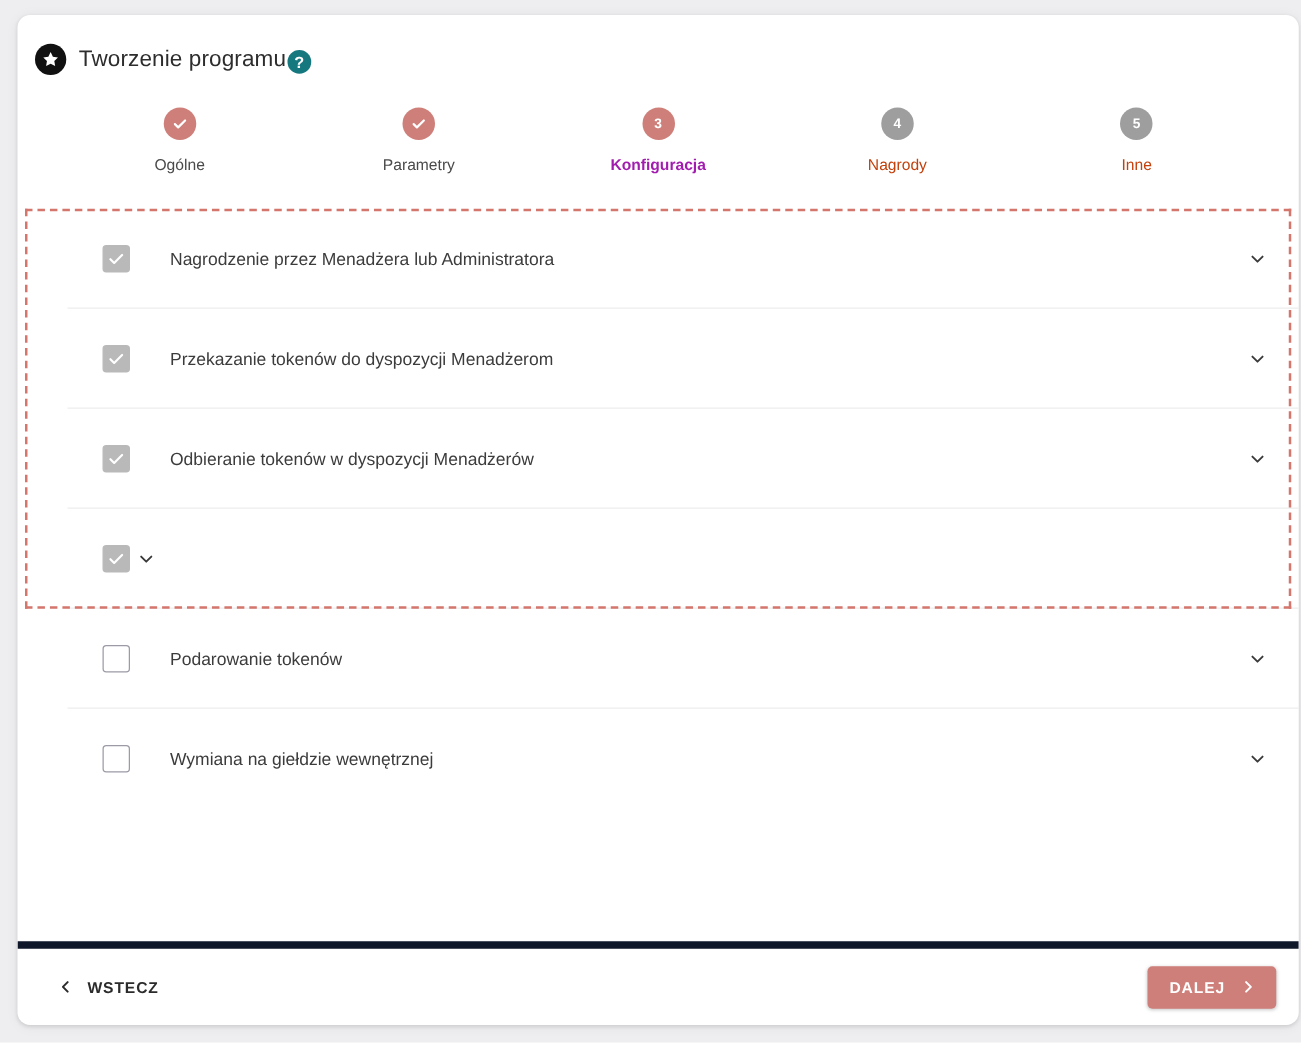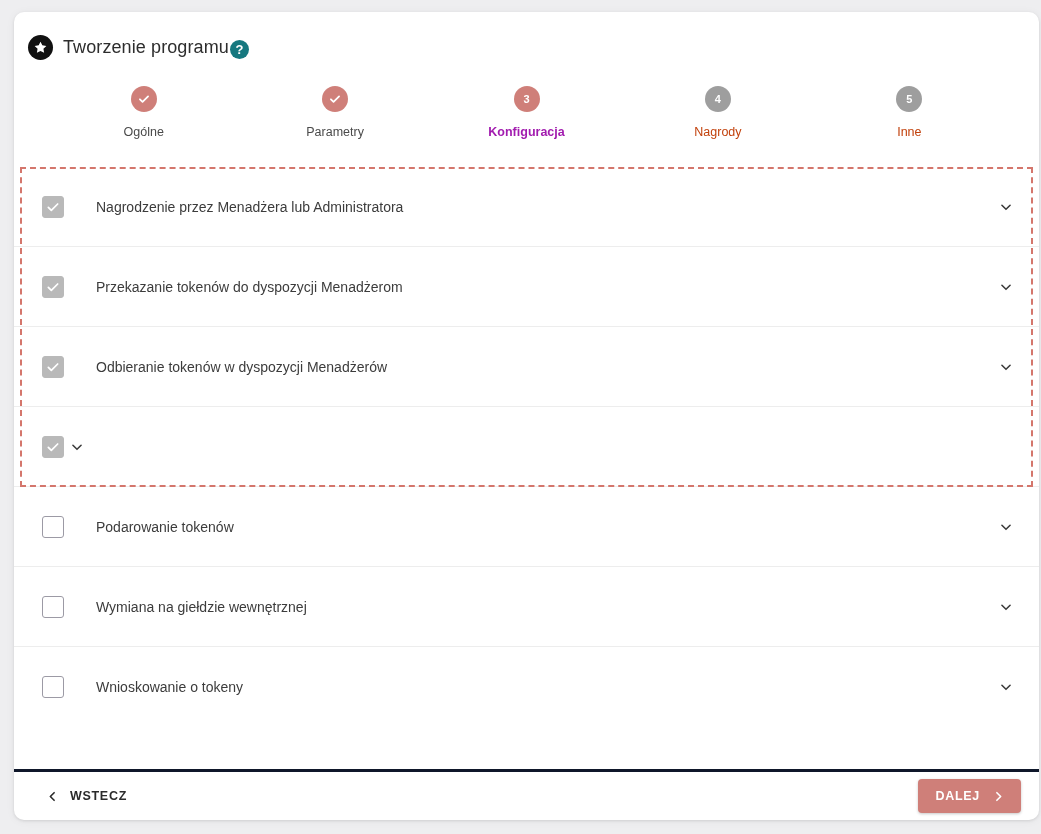--- a/index.html
+++ b/index.html
@@ -105,20 +105,21 @@
   }
   .step-label.done   { color: #4a4a4a; }
   .step-label.active { color: #a21caf; font-weight: bold; }
   .step-label.todo   { color: #c2410c; }
   .check-mark { display: block; }
 
   
   .options-wrap {
     position: relative;
     margin-top: 28px;
+    padding-left: 40px;
   }
   .dashed-highlight {
     position: absolute;
     left: 6px;
     top: 0px;
     width: 1013px;
     height: 320px;
     border: 2px dashed #d4766c;
     box-sizing: border-box;
     pointer-events: none;
@@ -170,22 +171,22 @@
     flex: 0 0 auto;
     cursor: pointer;
   }
 
   
   .card-footer {
     position: absolute;
     left: 0;
     bottom: 0;
     width: 100%;
-    height: 51px;
-    border-top: 3px solid #0f172a;
+    height: 67px;
+    border-top: 6px solid #0f172a;
     display: flex;
     align-items: center;
     justify-content: space-between;
     padding: 0 18px 0 30px;
     box-sizing: border-box;
   }
   .btn-back {
     display: flex;
     align-items: center;
     gap: 11px;
@@ -340,29 +341,20 @@
     <div class="option-row">
       <span class="cb unchecked"></span>
       <span class="option-label">Wymiana na giełdzie wewnętrznej</span>
       <span class="chevron">
         <svg width="14" height="14" viewBox="0 0 24 24">
           <path fill="none" stroke="#3a3a3a" stroke-width="2.6" stroke-linecap="round" stroke-linejoin="round" d="M5 9l7 7 7-7"></path>
         </svg>
       </span>
     </div>
 
-    <div class="option-row">
-      <span class="cb unchecked"></span>
-      <span class="option-label">Wnioskowanie o tokeny</span>
-      <span class="chevron">
-        <svg width="14" height="14" viewBox="0 0 24 24">
-          <path fill="none" stroke="#3a3a3a" stroke-width="2.6" stroke-linecap="round" stroke-linejoin="round" d="M5 9l7 7 7-7"></path>
-        </svg>
-      </span>
-    </div>
 
   </div>
 
   <div class="card-footer">
     <button class="btn-back">
       <span>
         <svg width="13" height="13" viewBox="0 0 24 24" style="display:block">
           <path fill="none" stroke="#2b2b2b" stroke-width="3" stroke-linecap="round" stroke-linejoin="round" d="M15 5l-7 7 7 7"></path>
         </svg>
       </span>

